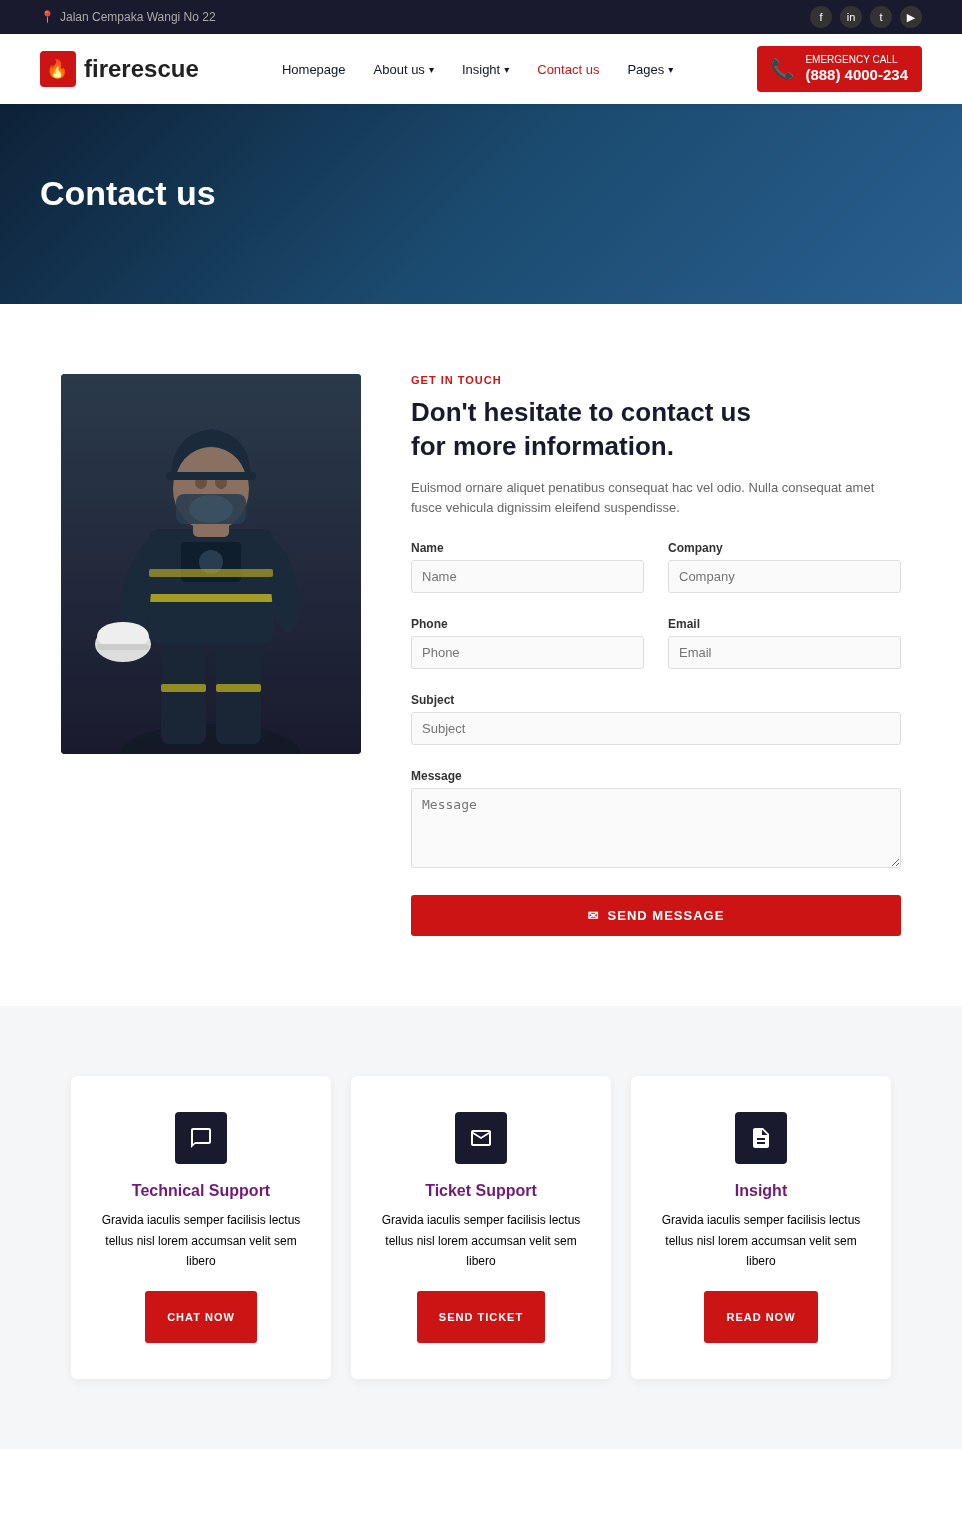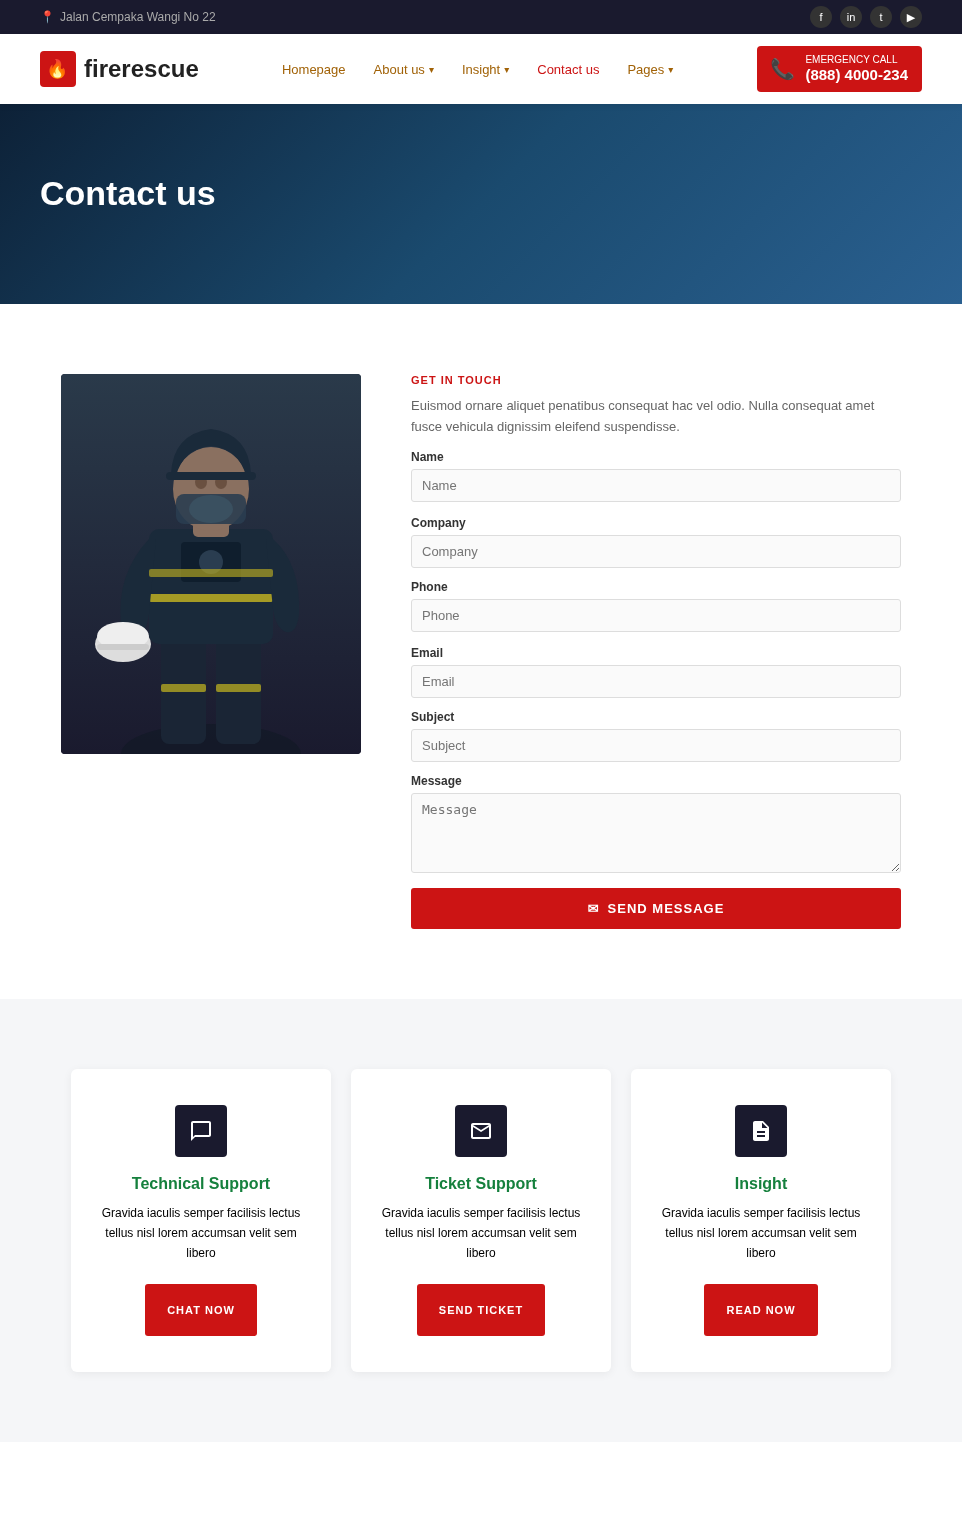--- a/index.html
+++ b/index.html
@@ -34,21 +34,21 @@
       position: sticky; top: 0; z-index: 100;
     }
     .logo { display: flex; align-items: center; gap: 8px; text-decoration: none; }
     .logo-icon {
       width: 36px; height: 36px; background: #cc1414;
       border-radius: 4px; display: flex; align-items: center; justify-content: center;
       color: #fff; font-size: 18px;
     }
     .logo-text { font-size: 24px; font-weight: 700; color: #222; }
     nav { display: flex; align-items: center; gap: 28px; }
-    .nav-item { color: #a16207; text-decoration: none; font-size: 13px; font-weight: 500; cursor: pointer; display: flex; align-items: center; gap: 4px; }
+    .nav-item { color: #0f172a; text-decoration: none; font-size: 13px; font-weight: 500; cursor: pointer; display: flex; align-items: center; gap: 4px; }
     .nav-item.active { color: #cc1414; }
     .nav-item .caret { font-size: 10px; }
     .emergency-btn {
       display: flex; align-items: center; gap: 10px;
       background: #cc1414; color: #fff; padding: 8px 14px;
       border-radius: 4px; cursor: pointer;
     }
     .emergency-btn .phone-icon { font-size: 20px; }
     .emergency-btn .text { line-height: 1.2; }
     .emergency-btn .label { font-size: 10px; text-transform: uppercase; }
@@ -83,22 +83,22 @@
     .contact-image {
       width: 300px; min-width: 300px; height: 380px;
       background: #1a1a2e;
       border-radius: 4px;
       overflow: hidden;
       display: flex; align-items: center; justify-content: center;
     }
     .contact-form-area { flex: 1; }
     .get-in-touch { color: #cc1414; font-size: 11px; font-weight: 700; text-transform: uppercase; letter-spacing: 1px; margin-bottom: 10px; }
     .contact-form-area h2 { font-size: 26px; font-weight: 700; color: #1a1a2e; line-height: 1.3; margin-bottom: 14px; }
-    .contact-form-area .desc { font-size: 13px; color: #666; line-height: 1.6; margin-bottom: 12px; }
-    .form-row { display: flex; gap: 14px; margin-bottom: 12px; flex-direction: column; }
+    .contact-form-area .desc { font-size: 13px; color: #666; line-height: 1.6; margin-bottom: 22px; }
+    .form-row { display: flex; gap: 24px; margin-bottom: 24px; }
     .form-group { flex: 1; }
     .form-group label { display: block; font-size: 12px; font-weight: 600; color: #333; margin-bottom: 5px; }
     .form-group input, .form-group textarea {
       width: 100%; border: 1px solid #ddd; border-radius: 3px;
       padding: 8px 10px; font-size: 13px; color: #999; background: #fafafa;
       outline: none;
     }
     .form-group textarea { height: 80px; resize: vertical; }
     .send-btn {
       width: 100%; background: #cc1414; color: #fff; border: none;
@@ -118,21 +118,21 @@
     .help-cards { display: flex; gap: 20px; justify-content: center; max-width: 820px; margin: 0 auto; }
     .help-card {
       background: #fff; border-radius: 6px; padding: 36px 28px;
       flex: 1; text-align: center; box-shadow: 0 2px 10px rgba(0,0,0,0.06);
     }
     .card-icon {
       width: 52px; height: 52px; background: #1a1a2e; border-radius: 4px;
       display: flex; align-items: center; justify-content: center;
       margin: 0 auto 18px; color: #fff; font-size: 22px;
     }
-    .help-card h3 { font-size: 16px; font-weight: 700; color: #15803d; margin-bottom: 10px; }
+    .help-card h3 { font-size: 16px; font-weight: 700; color: #701a75; margin-bottom: 10px; }
     .help-card p { font-size: 12px; color: #000000; line-height: 1.7; margin-bottom: 20px; }
     .card-btn {
       background: #cc1414; color: #fff; border: none; padding: 20px 22px;
       border-radius: 3px; font-size: 11px; font-weight: 700; letter-spacing: 1px;
       cursor: pointer; text-transform: uppercase;
     }
 
     
     .firefighter-placeholder {
       width: 100%; height: 100%;
@@ -245,20 +245,24 @@
 
         <path d="M110,100 Q112,60 150,55 Q188,60 190,100 L185,102 Q178,75 150,72 Q122,75 115,102 Z" fill="#1a2a3a"></path>
         <rect x="105" y="98" width="90" height="8" rx="4" fill="#1a2a3a"></rect>
 
         <rect x="88" y="195" width="124" height="8" rx="2" fill="#c8b820" opacity="0.6"></rect>
       </svg>
     </div>
   </div>
   <div class="contact-form-area">
     <p class="get-in-touch">GET IN TOUCH</p>
+    <h2>
+      <span>Don't hesitate to contact us</span><br>
+      <span>for more information.</span>
+    </h2>
     <p class="desc">Euismod ornare aliquet penatibus consequat hac vel odio. Nulla consequat amet fusce vehicula dignissim eleifend suspendisse.</p>
     <div class="form-row">
       <div class="form-group">
         <label>Name</label>
         <input type="text" placeholder="Name" style="">
       </div>
       <div class="form-group">
         <label>Company</label>
         <input type="text" placeholder="Company" style="">
       </div>

